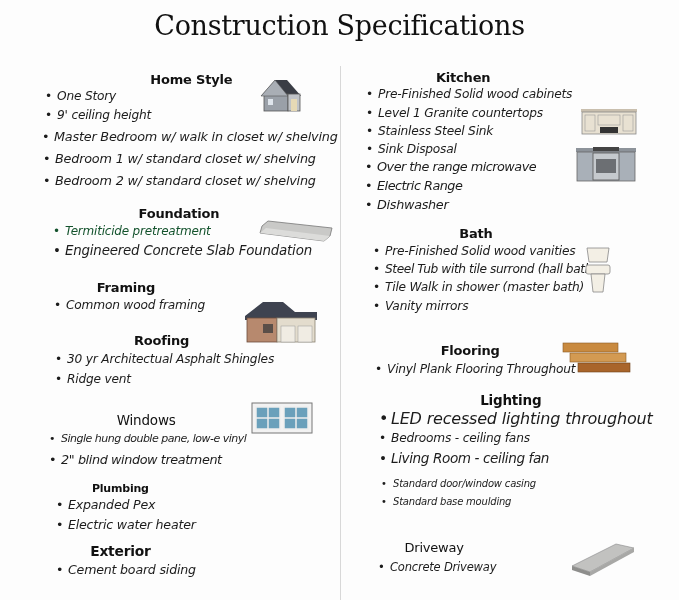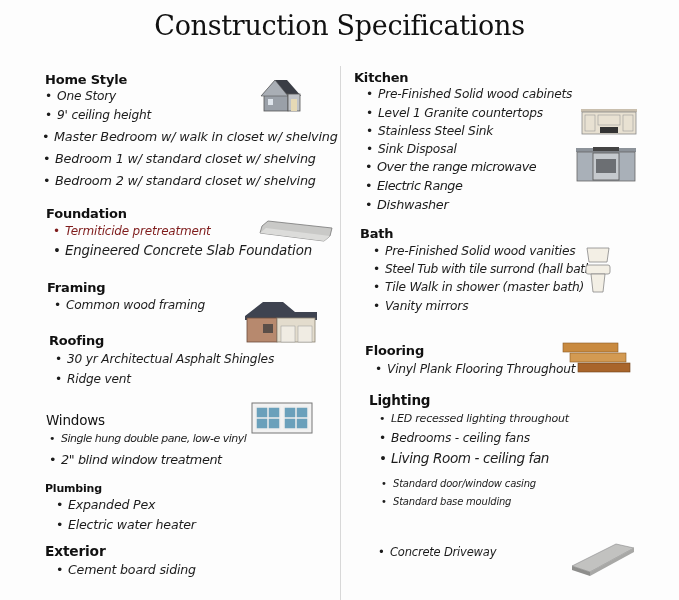--- a/index.html
+++ b/index.html
@@ -16,20 +16,21 @@
     letter-spacing: -0.3px;
   }
   .divider {
     position: absolute; left: 340px; top: 66px; width: 1px; height: 534px;
     background: #d8d8d8;
   }
   .sec { position: absolute; }
   .sec h3 {
     margin: 0; font-size: 13px; font-weight: bold; color: #111;
     letter-spacing: -0.2px;
+    text-align: center;
   }
   .sec ul { margin: 0; padding: 0; list-style: none; font-style: italic; }
   .sec li { font-size: 12.2px; white-space: nowrap; position: relative; padding-left: 12px; letter-spacing: -0.2px; }
   .sec li::before { content: "•"; position: absolute; left: 0; }
   .img { position: absolute; }
 </style>
 </head>
 <body>
 
 <div class="title">Construction Specifications</div>
@@ -50,21 +51,21 @@
   <rect x="7" y="20" width="24" height="17" fill="#9aa0a8" stroke="#555" stroke-width="0.8"></rect>
   <polygon points="4,22 18,6 31,22" fill="#a9aeb5" stroke="#555" stroke-width="0.6"></polygon>
   <rect x="31" y="20" width="12" height="17" fill="#c0c3c7" stroke="#555" stroke-width="0.8"></rect>
   <rect x="34" y="25" width="6" height="12" fill="#e6d9b5"></rect>
   <rect x="11" y="25" width="5" height="6" fill="#dfe5ec"></rect>
 </svg>
 
 <div class="sec" style="left:46px;top:206px;">
   <h3>Foundation</h3>
   <ul style="margin-left:7px">
-    <li style="line-height:20px;font-size:12px;color:#7f1d1d">Termiticide pretreatment</li>
+    <li style="line-height:20px;font-size:12px;color:#14532d">Termiticide pretreatment</li>
     <li style="line-height:19px;font-size:13.4px">Engineered Concrete Slab Foundation</li>
   </ul>
 </div>
 <svg class="img" style="left:258px;top:218px" width="76" height="26">
   <polygon points="4,8 10,3 74,10 72,18 66,23 2,15" fill="#c9c9c7" stroke="#777" stroke-width="0.8"></polygon>
   <polygon points="2,15 66,23 72,18 8,10" fill="#dcdcda"></polygon>
 </svg>
 
 <div class="sec" style="left:47px;top:280px;">
   <h3>Framing</h3>
@@ -172,34 +173,35 @@
 </div>
 <svg class="img" style="left:562px;top:342px" width="70" height="32">
   <rect x="1" y="1" width="55" height="9" fill="#c98a3f" stroke="#8a5a25" stroke-width="0.6"></rect>
   <rect x="8" y="11" width="56" height="9" fill="#d39a52" stroke="#8a5a25" stroke-width="0.6"></rect>
   <rect x="16" y="21" width="52" height="9" fill="#a9652b" stroke="#6e4219" stroke-width="0.6"></rect>
 </svg>
 
 <div class="sec" style="left:369px;top:392px;">
   <h3 style="font-size:13.5px">Lighting</h3>
   <ul style="margin-left:10px">
-    <li style="line-height:21px;font-size:11px">LED recessed lighting throughout</li>
+    <li style="line-height:21px;font-size:16px">LED recessed lighting throughout</li>
     <li style="line-height:19px;font-size:12.2px">Bedrooms - ceiling fans</li>
     <li style="line-height:20px;font-size:13.6px;letter-spacing:-0.4px">Living Room - ceiling fan</li>
   </ul>
 </div>
 
 <div class="sec" style="left:371px;top:474px;">
   <ul style="margin-left:10px">
     <li style="line-height:20px;font-size:10px">Standard door/window casing</li>
     <li style="line-height:15px;font-size:10px">Standard base moulding</li>
   </ul>
 </div>
 
 <div class="sec" style="left:372px;top:540px;">
+  <h3 style="font-weight:normal;font-size:13px">Driveway</h3>
   <ul style="margin-left:6px">
     <li style="line-height:24px;font-size:11.5px">Concrete Driveway</li>
   </ul>
 </div>
 <svg class="img" style="left:568px;top:540px" width="70" height="40">
   <polygon points="4,26 48,4 66,8 22,32" fill="#c2c2c0" stroke="#888" stroke-width="0.6"></polygon>
   <polygon points="4,26 22,32 22,36 4,30" fill="#8e8e8c"></polygon>
   <polygon points="22,32 66,8 66,12 22,36" fill="#a8a8a6"></polygon>
 </svg>
 

